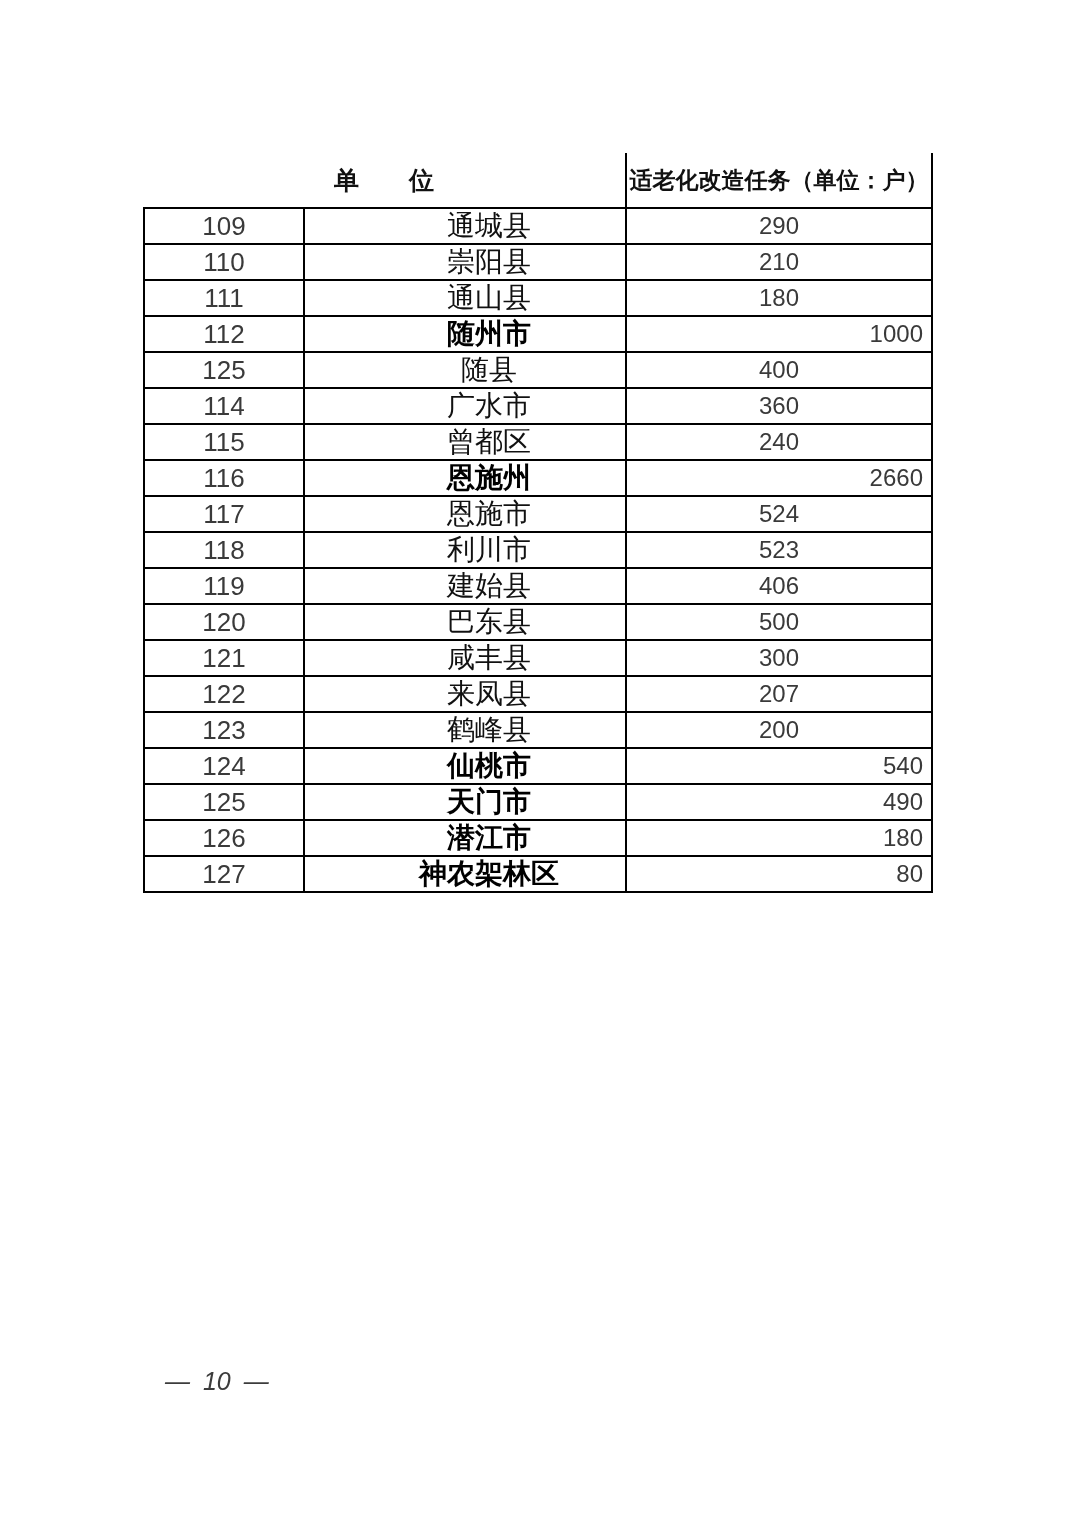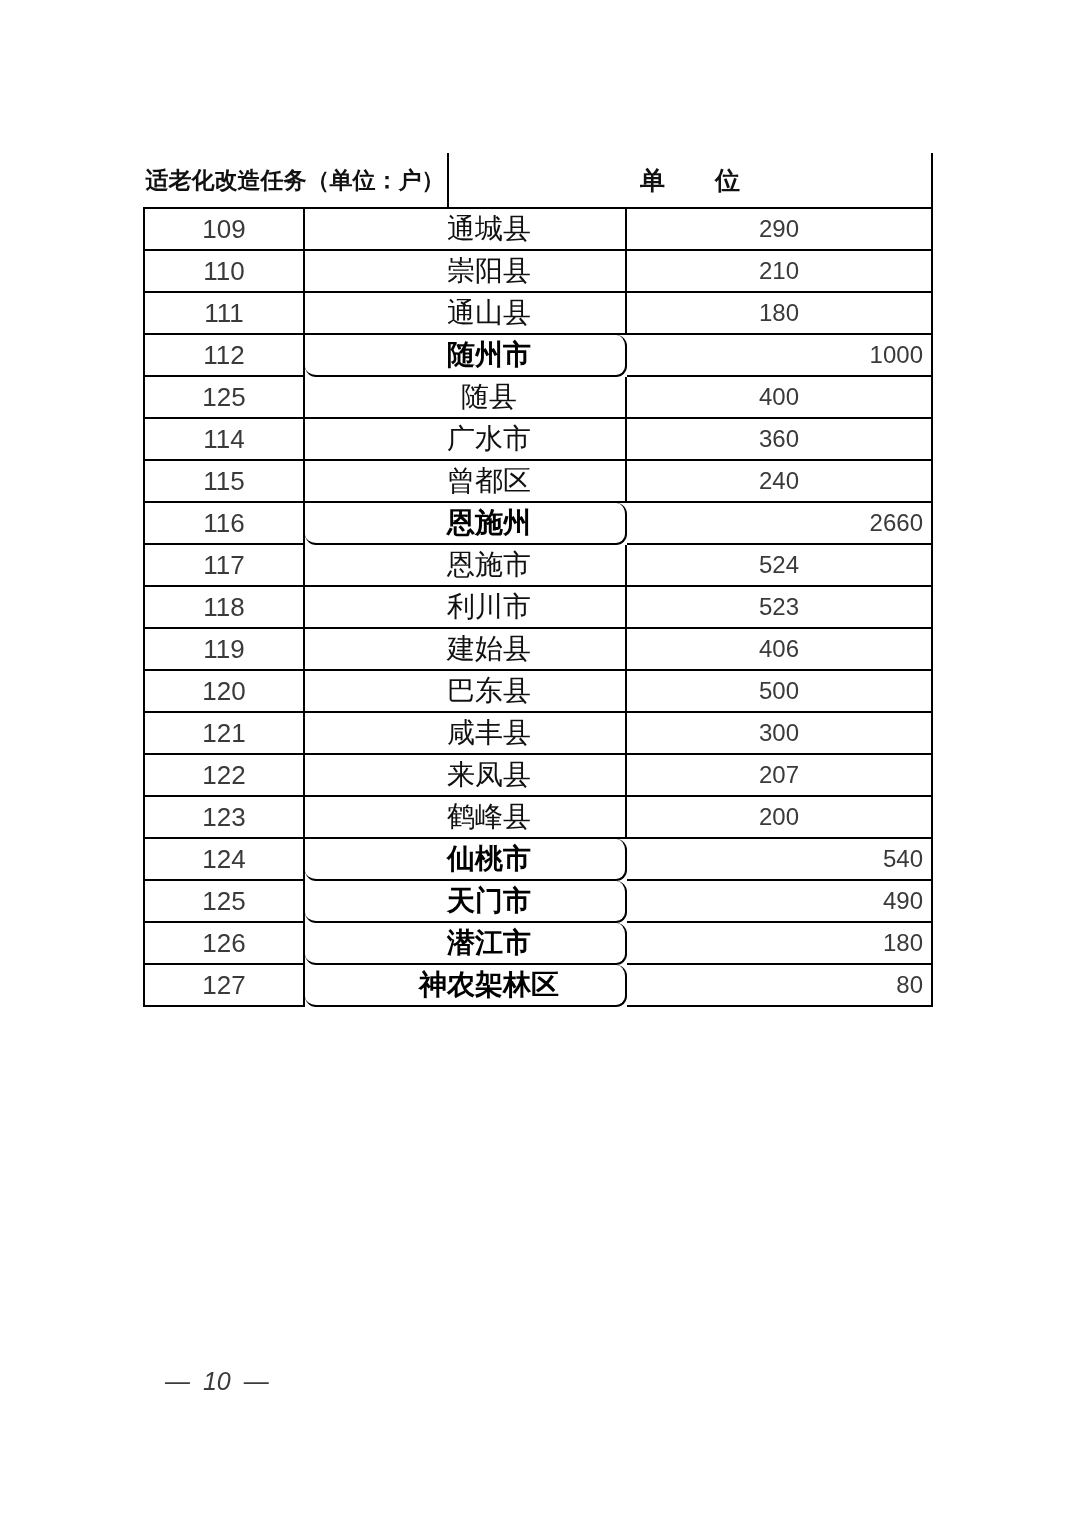--- a/index.html
+++ b/index.html
@@ -37,21 +37,21 @@
   }
   .hdr-left  { width: 484px; font-size: 25px; }
   .hdr-right { width: 306px; font-size: 23px; letter-spacing: 0px; }
 
   .grid {
     border-top: 2px solid #000;
     border-left: 2px solid #000;
   }
   .row {
     display: flex;
-    height: 42px;
+    height: 36px;
   }
   .cell {
     box-sizing: border-box;
     border-right: 2px solid #000;
     border-bottom: 2px solid #000;
     display: flex;
     align-items: center;
     justify-content: center;
     white-space: nowrap;
   }
@@ -71,21 +71,20 @@
   .c3 {
     width: 306px;
     font-family: "Liberation Sans", sans-serif;
     font-size: 24px;
     color: #3a3a3a;
   }
   .row.em .c2 {
     font-family: "Liberation Sans", "DejaVu Sans", sans-serif;
     font-weight: bold;
     color: #000;
-    border-radius: 11px;
   }
   .row.em .c3 {
     justify-content: flex-end;
     padding-right: 8px;
     padding-left: 40px;
   }
   .page-footer {
     position: absolute;
     left: 165px;
     top: 1367px;
@@ -96,22 +95,22 @@
     white-space: nowrap;
     font-style: italic;
   }
 </style>
 </head>
 <body>
 
 <div class="tbl-wrap">
 
   <div class="hdr">
+    <div class="hdr-cell hdr-left">单　　位</div>
     <div class="hdr-cell hdr-right">适老化改造任务（单位：户）</div>
-    <div class="hdr-cell hdr-left">单　　位</div>
   </div>
 
   <div class="grid" id="grid">
     <div class="row">
       <div class="cell c1">109</div>
       <div class="cell c2">通城县</div>
       <div class="cell c3">290</div>
     </div>
 
     <div class="row">

